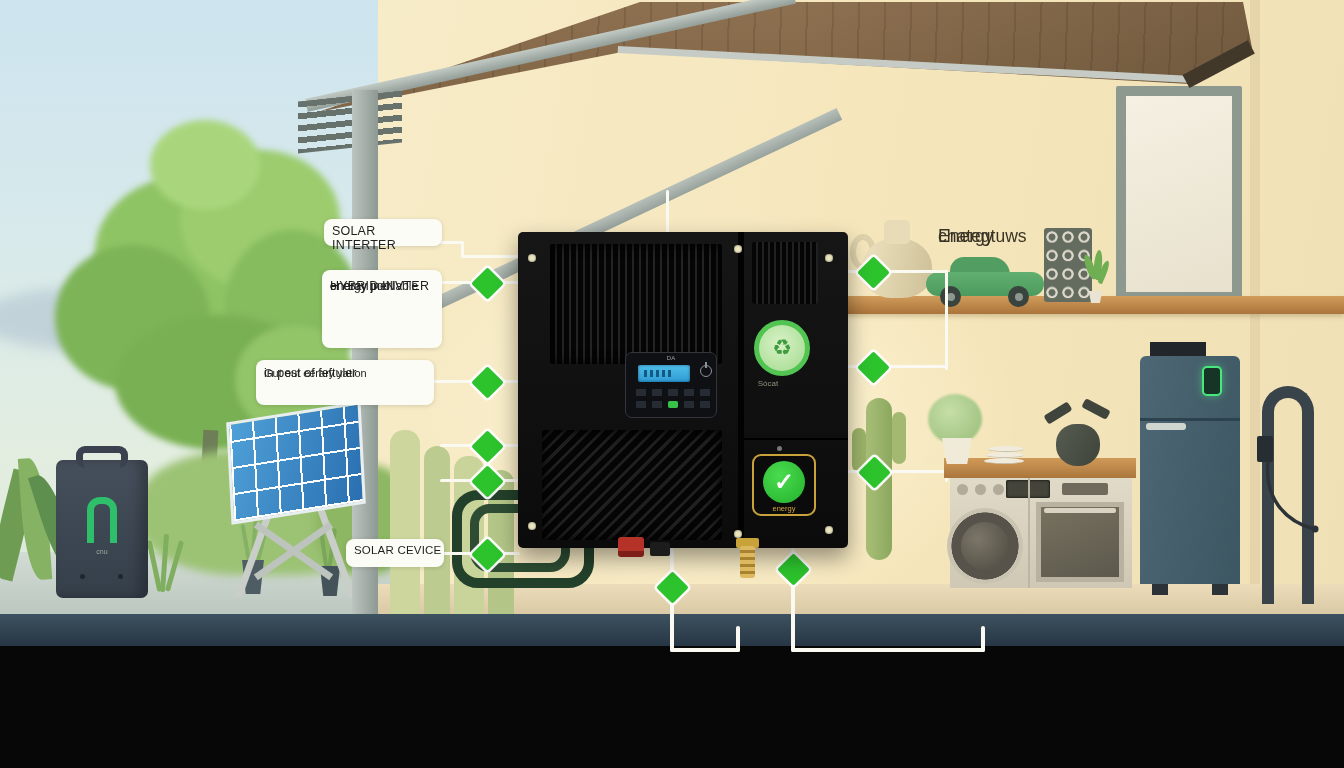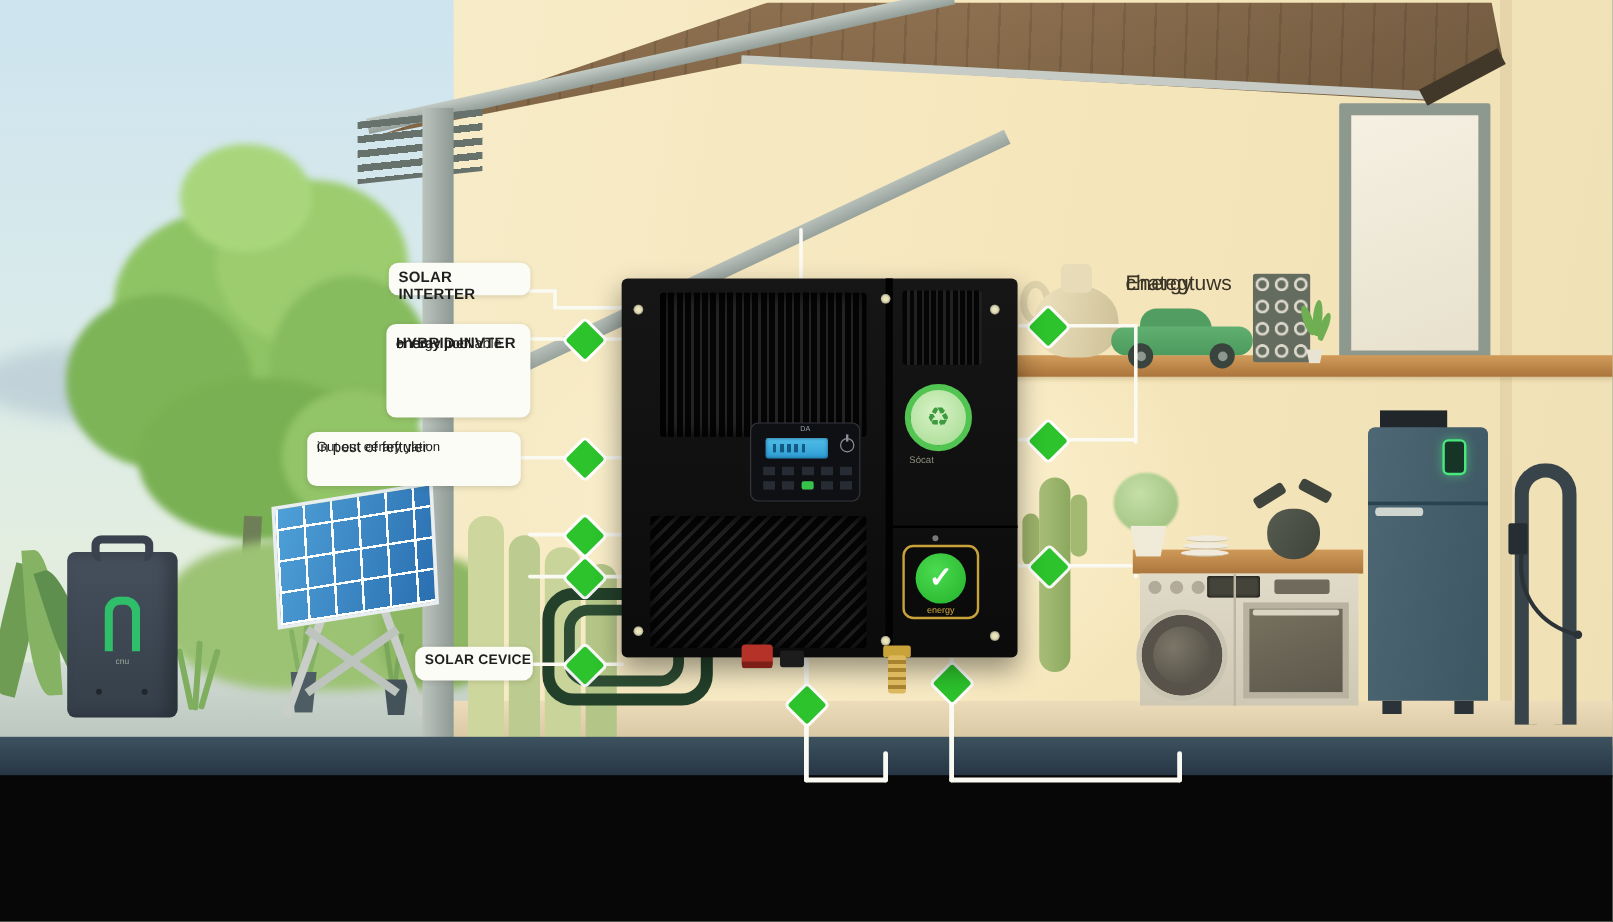--- a/index.html
+++ b/index.html
@@ -72,21 +72,21 @@
       linear-gradient(0deg,rgba(255,255,255,.9) 0 2px,rgba(0,0,0,0) 2px) ,
       repeating-linear-gradient(0deg,#ffffff 0 2px,rgba(0,0,0,0) 2px 26px),
       repeating-linear-gradient(90deg,#ffffff 0 2px,rgba(0,0,0,0) 2px 23px),
       linear-gradient(110deg,#4fa0d8,#2a6fb0);}
   .sp-leg{width:7px;height:100px;background:#c9cec9;z-index:4;}
   .sp-bar{width:7px;height:92px;background:#bdc3bd;z-index:4;}
 
   
   .label{background:#fcfcf6;border-radius:8px;color:#1f1f1f;z-index:45;
     box-shadow:0 1px 4px rgba(60,60,40,.18);padding:5px 8px;}
-  .label .l1{font-weight:bold;font-size:12.5px;letter-spacing:.2px;position:static;display:block;}
+  .label .l1{font-weight:normal;font-size:12.5px;letter-spacing:.2px;position:static;display:block;}
   .label .l2{font-size:12px;position:static;display:block;}
   .wline{background:#fafaf2;z-index:40;border-radius:2px;}
   .dia{width:23px;height:23px;background:#2cc32c;transform:rotate(45deg);
     box-shadow:0 0 0 2.5px rgba(255,255,255,.92);z-index:46;border-radius:2px;}
   .wall-text{left:938px;top:224px;z-index:20;font-size:17.5px;line-height:25px;
     color:#3a3426;font-weight:500;}
   .wall-text span{position:static;display:block;}
 
   
   .mirror{left:1116px;top:86px;width:126px;height:216px;z-index:4;border-radius:2px;

